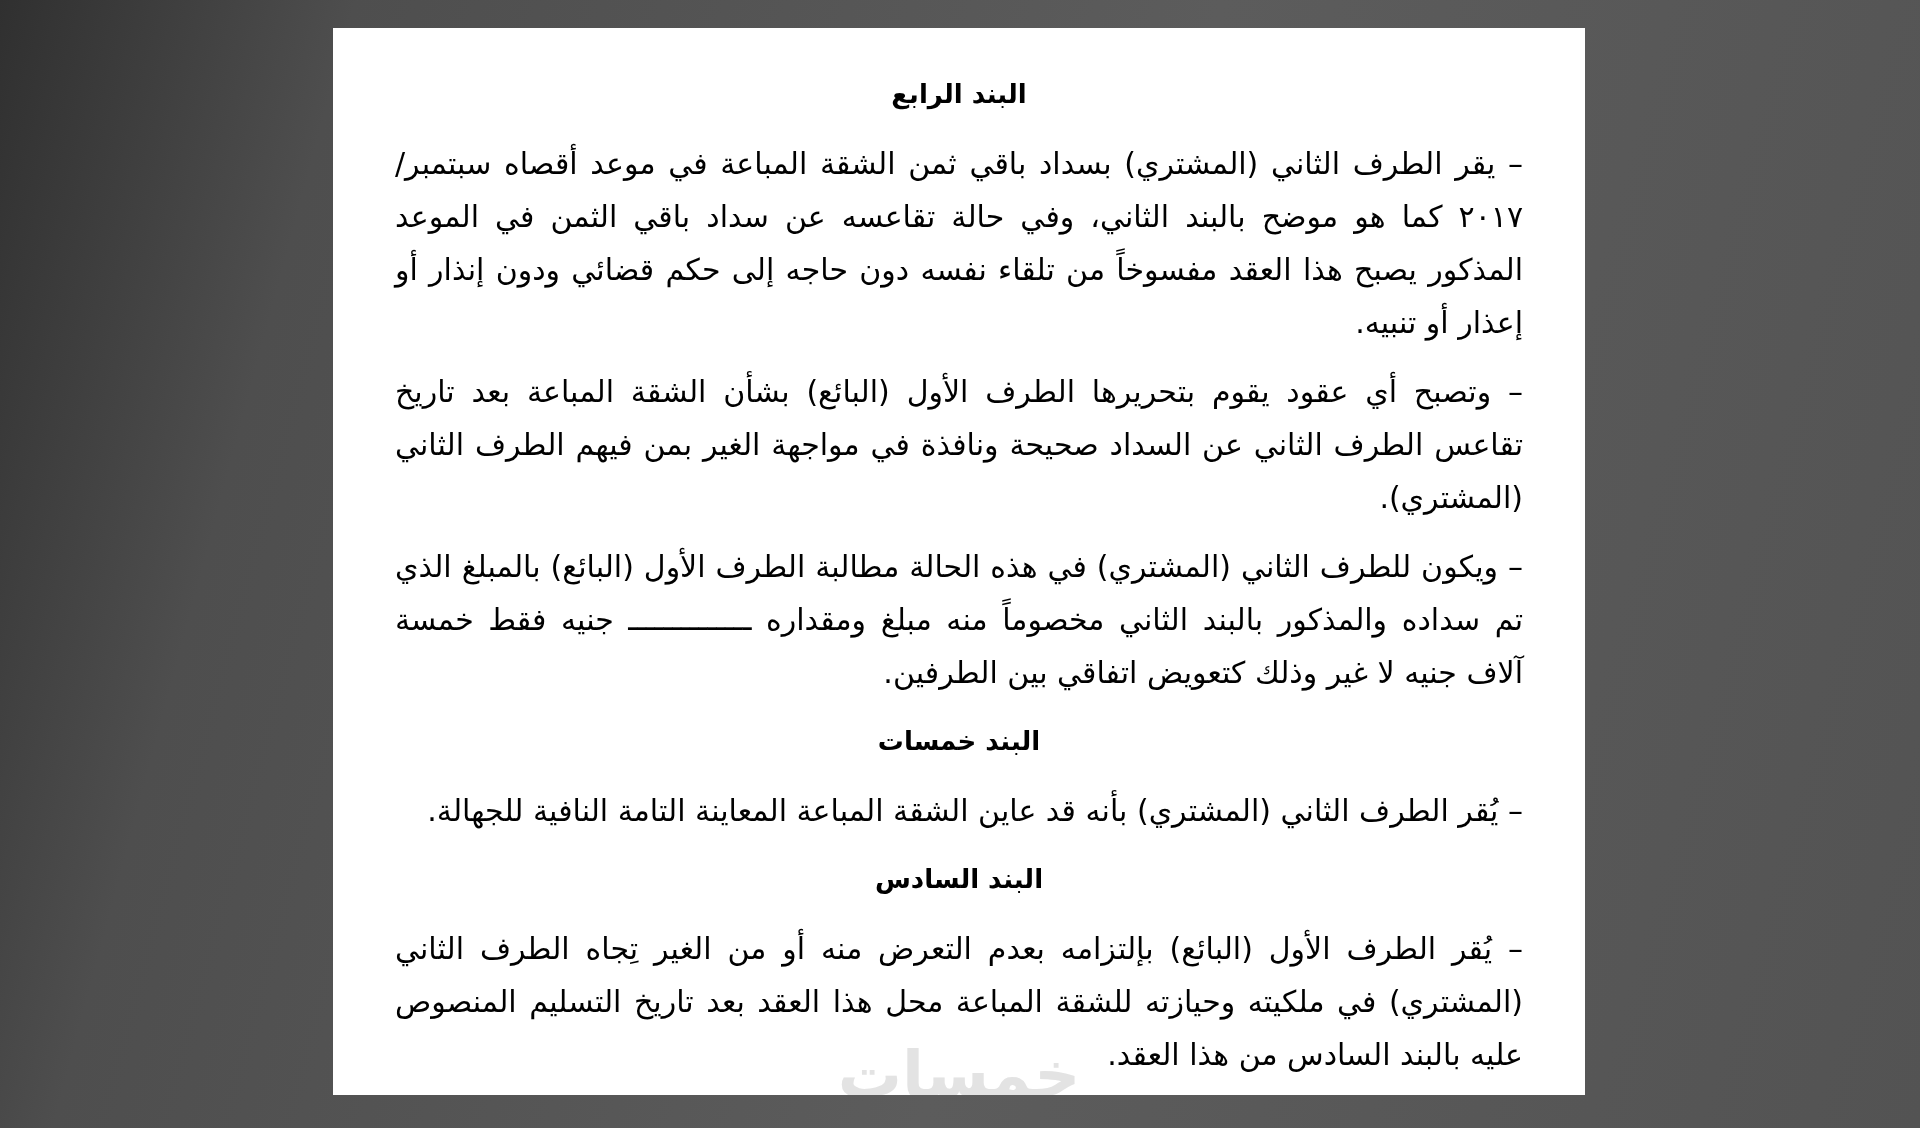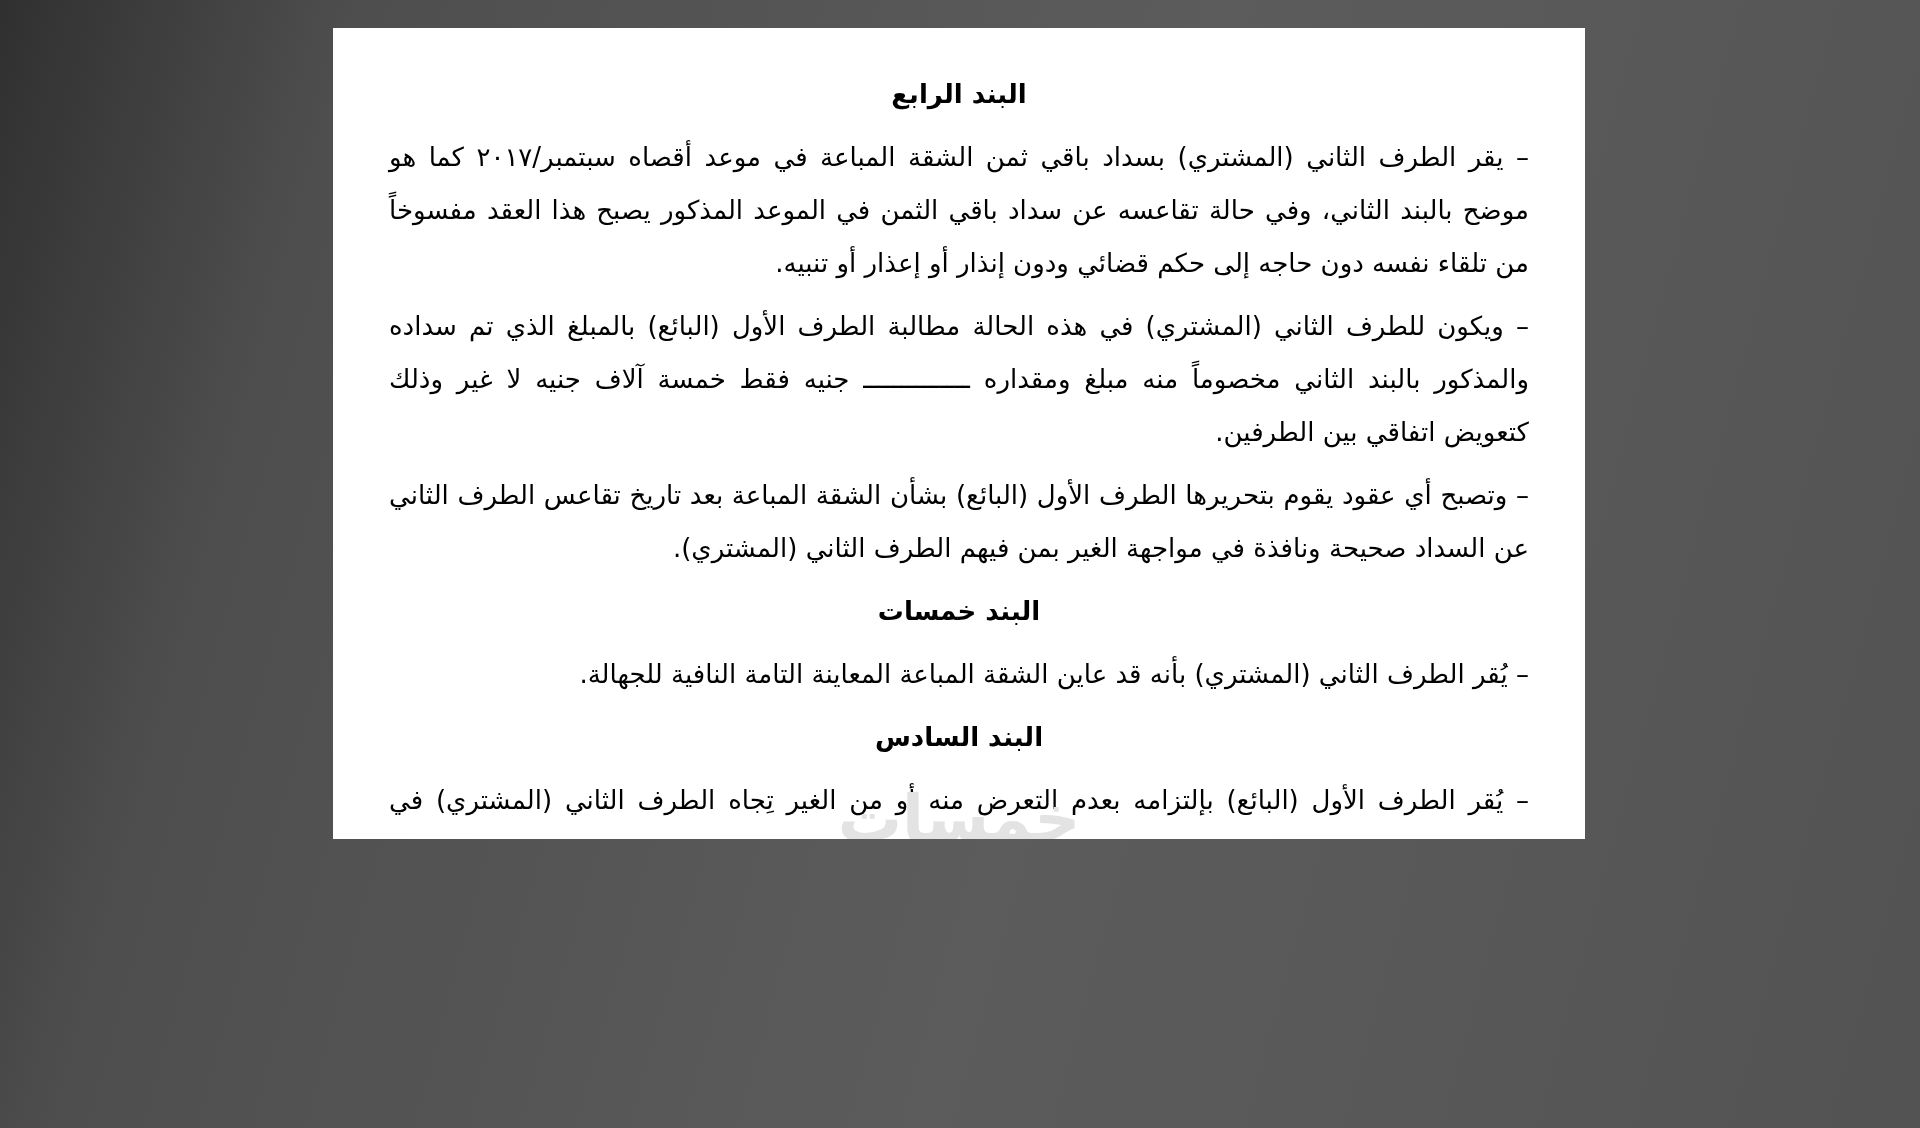--- a/index.html
+++ b/index.html
@@ -10,33 +10,33 @@
     --wm-on-page:#e3e3e3;
     --wm-on-band:#979797;
   }
   html,body{margin:0;padding:0;}
   body{
     width:1920px;height:1128px;position:relative;overflow:hidden;
     background:linear-gradient(105deg,var(--bg-dark) 0%,#4e4e4e 16%,var(--bg-mid) 55%,#535353 100%);
     font-family:"DejaVu Sans",sans-serif;
   }
   .page{
-    position:absolute;left:333px;top:28px;width:1252px;height:811px;
+    position:absolute;left:333px;top:28px;width:1252px;height:1067px;
     background:var(--page);overflow:hidden;
   }
   .content{
     direction:rtl;
     padding:40px 46px 0 46px;
     color:var(--ink);
   }
   .clause-heading{
     text-align:center;font-weight:bold;font-size:26px;line-height:53px;
   }
   .clause-par{
-    margin:10px;font-size:26px;line-height:53px;text-align:justify;text-justify:inter-word;
+    margin:16px;font-size:30px;line-height:53px;text-align:justify;text-justify:inter-word;
   }
   .page-number{
     text-align:center;font-weight:bold;font-size:26px;line-height:53px;letter-spacing:4px;
   }
   .wm-on-page{
     position:absolute;left:0;right:0;bottom:-17px;text-align:center;
     font-size:64px;font-weight:bold;color:var(--wm-on-page);letter-spacing:2px;
     pointer-events:none;
   }
   .band-clip{
@@ -45,22 +45,22 @@
   }
 </style>
 </head>
 <body>
 
 <div class="page">
   <div class="content">
 
   <div class="clause-heading">البند الرابع</div>
       <p class="clause-par">– يقر الطرف الثاني (المشتري) بسداد باقي ثمن الشقة المباعة في موعد أقصاه سبتمبر/٢٠١٧ كما هو موضح بالبند الثاني، وفي حالة تقاعسه عن سداد باقي الثمن في الموعد المذكور يصبح هذا العقد مفسوخاً من تلقاء نفسه دون حاجه إلى حكم قضائي ودون إنذار أو إعذار أو تنبيه.</p>
+      <p class="clause-par">– وتصبح أي عقود يقوم بتحريرها الطرف الأول (البائع) بشأن الشقة المباعة بعد تاريخ تقاعس الطرف الثاني عن السداد صحيحة ونافذة في مواجهة الغير بمن فيهم الطرف الثاني (المشتري).</p>
       <p class="clause-par">– ويكون للطرف الثاني (المشتري) في هذه الحالة مطالبة الطرف الأول (البائع) بالمبلغ الذي تم سداده والمذكور بالبند الثاني مخصوماً منه مبلغ ومقداره ــــــــــــــ جنيه فقط خمسة آلاف جنيه لا غير وذلك كتعويض اتفاقي بين الطرفين.</p>
-      <p class="clause-par">– وتصبح أي عقود يقوم بتحريرها الطرف الأول (البائع) بشأن الشقة المباعة بعد تاريخ تقاعس الطرف الثاني عن السداد صحيحة ونافذة في مواجهة الغير بمن فيهم الطرف الثاني (المشتري).</p>
       <div class="clause-heading">البند خمسات</div>
       <p class="clause-par">– يُقر الطرف الثاني (المشتري) بأنه قد عاين الشقة المباعة المعاينة التامة النافية للجهالة.</p>
       <div class="clause-heading">البند السادس</div>
       <p class="clause-par">– يُقر الطرف الأول (البائع) بإلتزامه بعدم التعرض منه أو من الغير تِجاه الطرف الثاني (المشتري) في ملكيته وحيازته للشقة المباعة محل هذا العقد بعد تاريخ التسليم المنصوص عليه بالبند السادس من هذا العقد.</p>
     </div>
   <div class="page-number">( ٢ )</div>
   <div class="wm-on-page">خمسات</div>
 </div>
 
 <div class="band-clip">

